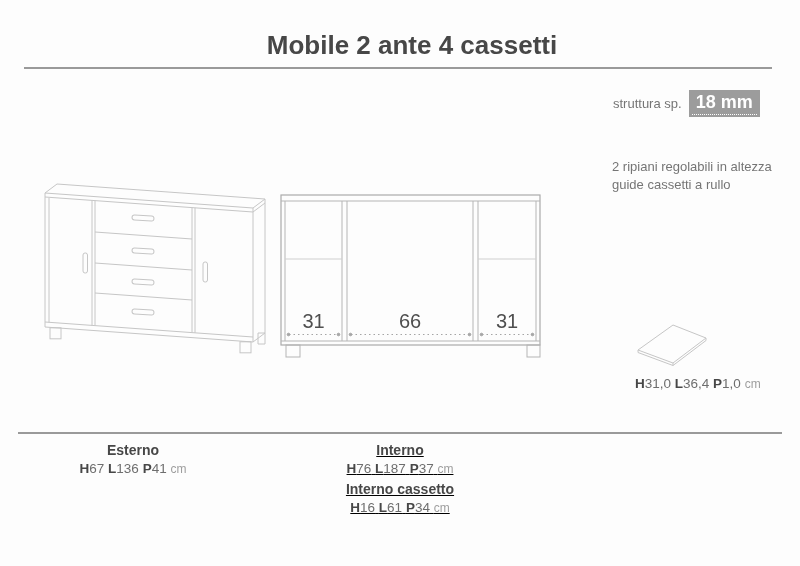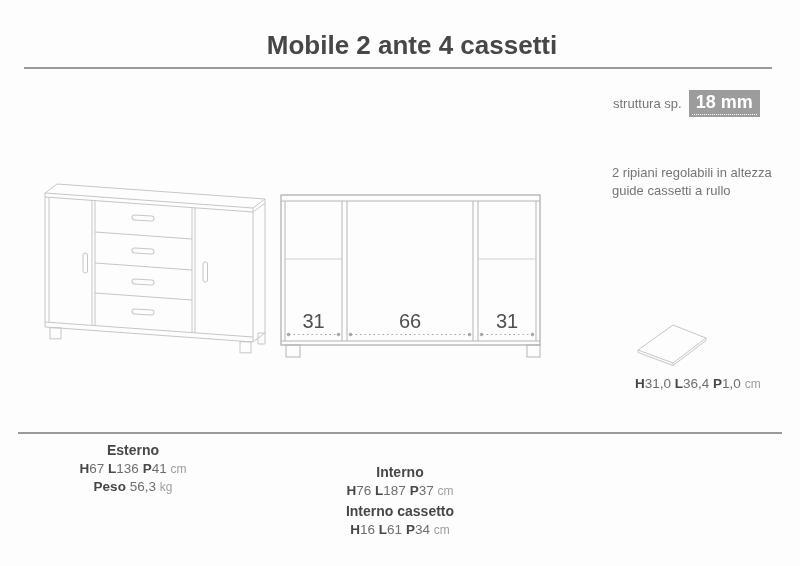--- a/index.html
+++ b/index.html
@@ -15,32 +15,32 @@
     font-size:26px;font-weight:bold;color:#474747;letter-spacing:0px;margin-left:12px;
   }
   .title-rule{left:24px;top:67px;width:748px;height:2px;background:#9a9a9a;}
   
   .spec-row{left:613px;top:90px;font-size:13px;color:#757575;display:flex;align-items:center;gap:7px;}
   .badge{
     position:relative;display:inline-block;background:#9c9c9c;color:#ffffff;
     font-weight:bold;font-size:18px;padding:2px 7px 4px 7px;
   }
   .badge-dots{position:absolute;left:3px;right:3px;bottom:2px;border-bottom:1px dotted #ffffff;}
-  .features{left:612px;top:164px;font-size:13px;color:#757575;line-height:18px;}
+  .features{left:612px;top:158px;font-size:13px;color:#757575;line-height:18px;}
   
   .shelf-dims{left:622px;top:376px;font-size:13.5px;color:#6e6e6e;margin-left:13px;}
   .dimtext b{color:#474747;}
   .unit{color:#9e9e9e;font-size:12px;}
   
   .footer-rule{left:18px;top:432px;width:764px;height:2px;background:#9a9a9a;}
   .fblock{width:230px;text-align:center;}
   .fblock .ftitle{font-size:14px;font-weight:bold;color:#474747;}
   .fblock .fdims{font-size:13.5px;color:#6e6e6e;margin-top:3px;}
   .esterno-block{left:18px;top:442px;}
-  .interno-block{left:285px;top:464px;}
+  .interno-block{left:285px;top:442px;text-decoration:underline;}
   .peso-line{margin-top:8px;}
   .cassetto-title{margin-top:5px;}
   svg{display:block;}
   svg text{font-family:"Liberation Sans","DejaVu Sans",sans-serif;}
 </style>
 </head>
 <body>
 
 <div class="abs page-title">Mobile 2 ante 4 cassetti</div>
 <div class="abs title-rule"></div>
@@ -153,25 +153,20 @@
 <div class="abs footer-rule"></div>
 
 <div class="abs fblock esterno-block">
   <div class="ftitle">Esterno</div>
   <div class="fdims dimtext">
     <b>H</b><span>67</span>
     <b>L</b><span>136</span>
     <b>P</b><span>41</span>
     <span class="unit">cm</span>
   </div>
-  <div class="fdims dimtext peso-line">
-    <b>Peso</b>
-    <span>56,3</span>
-    <span class="unit">kg</span>
-  </div>
 </div>
 
 <div class="abs fblock interno-block">
   <div class="ftitle">Interno</div>
   <div class="fdims dimtext">
     <b>H</b><span>76</span>
     <b>L</b><span>187</span>
     <b>P</b><span>37</span>
     <span class="unit">cm</span>
   </div>

